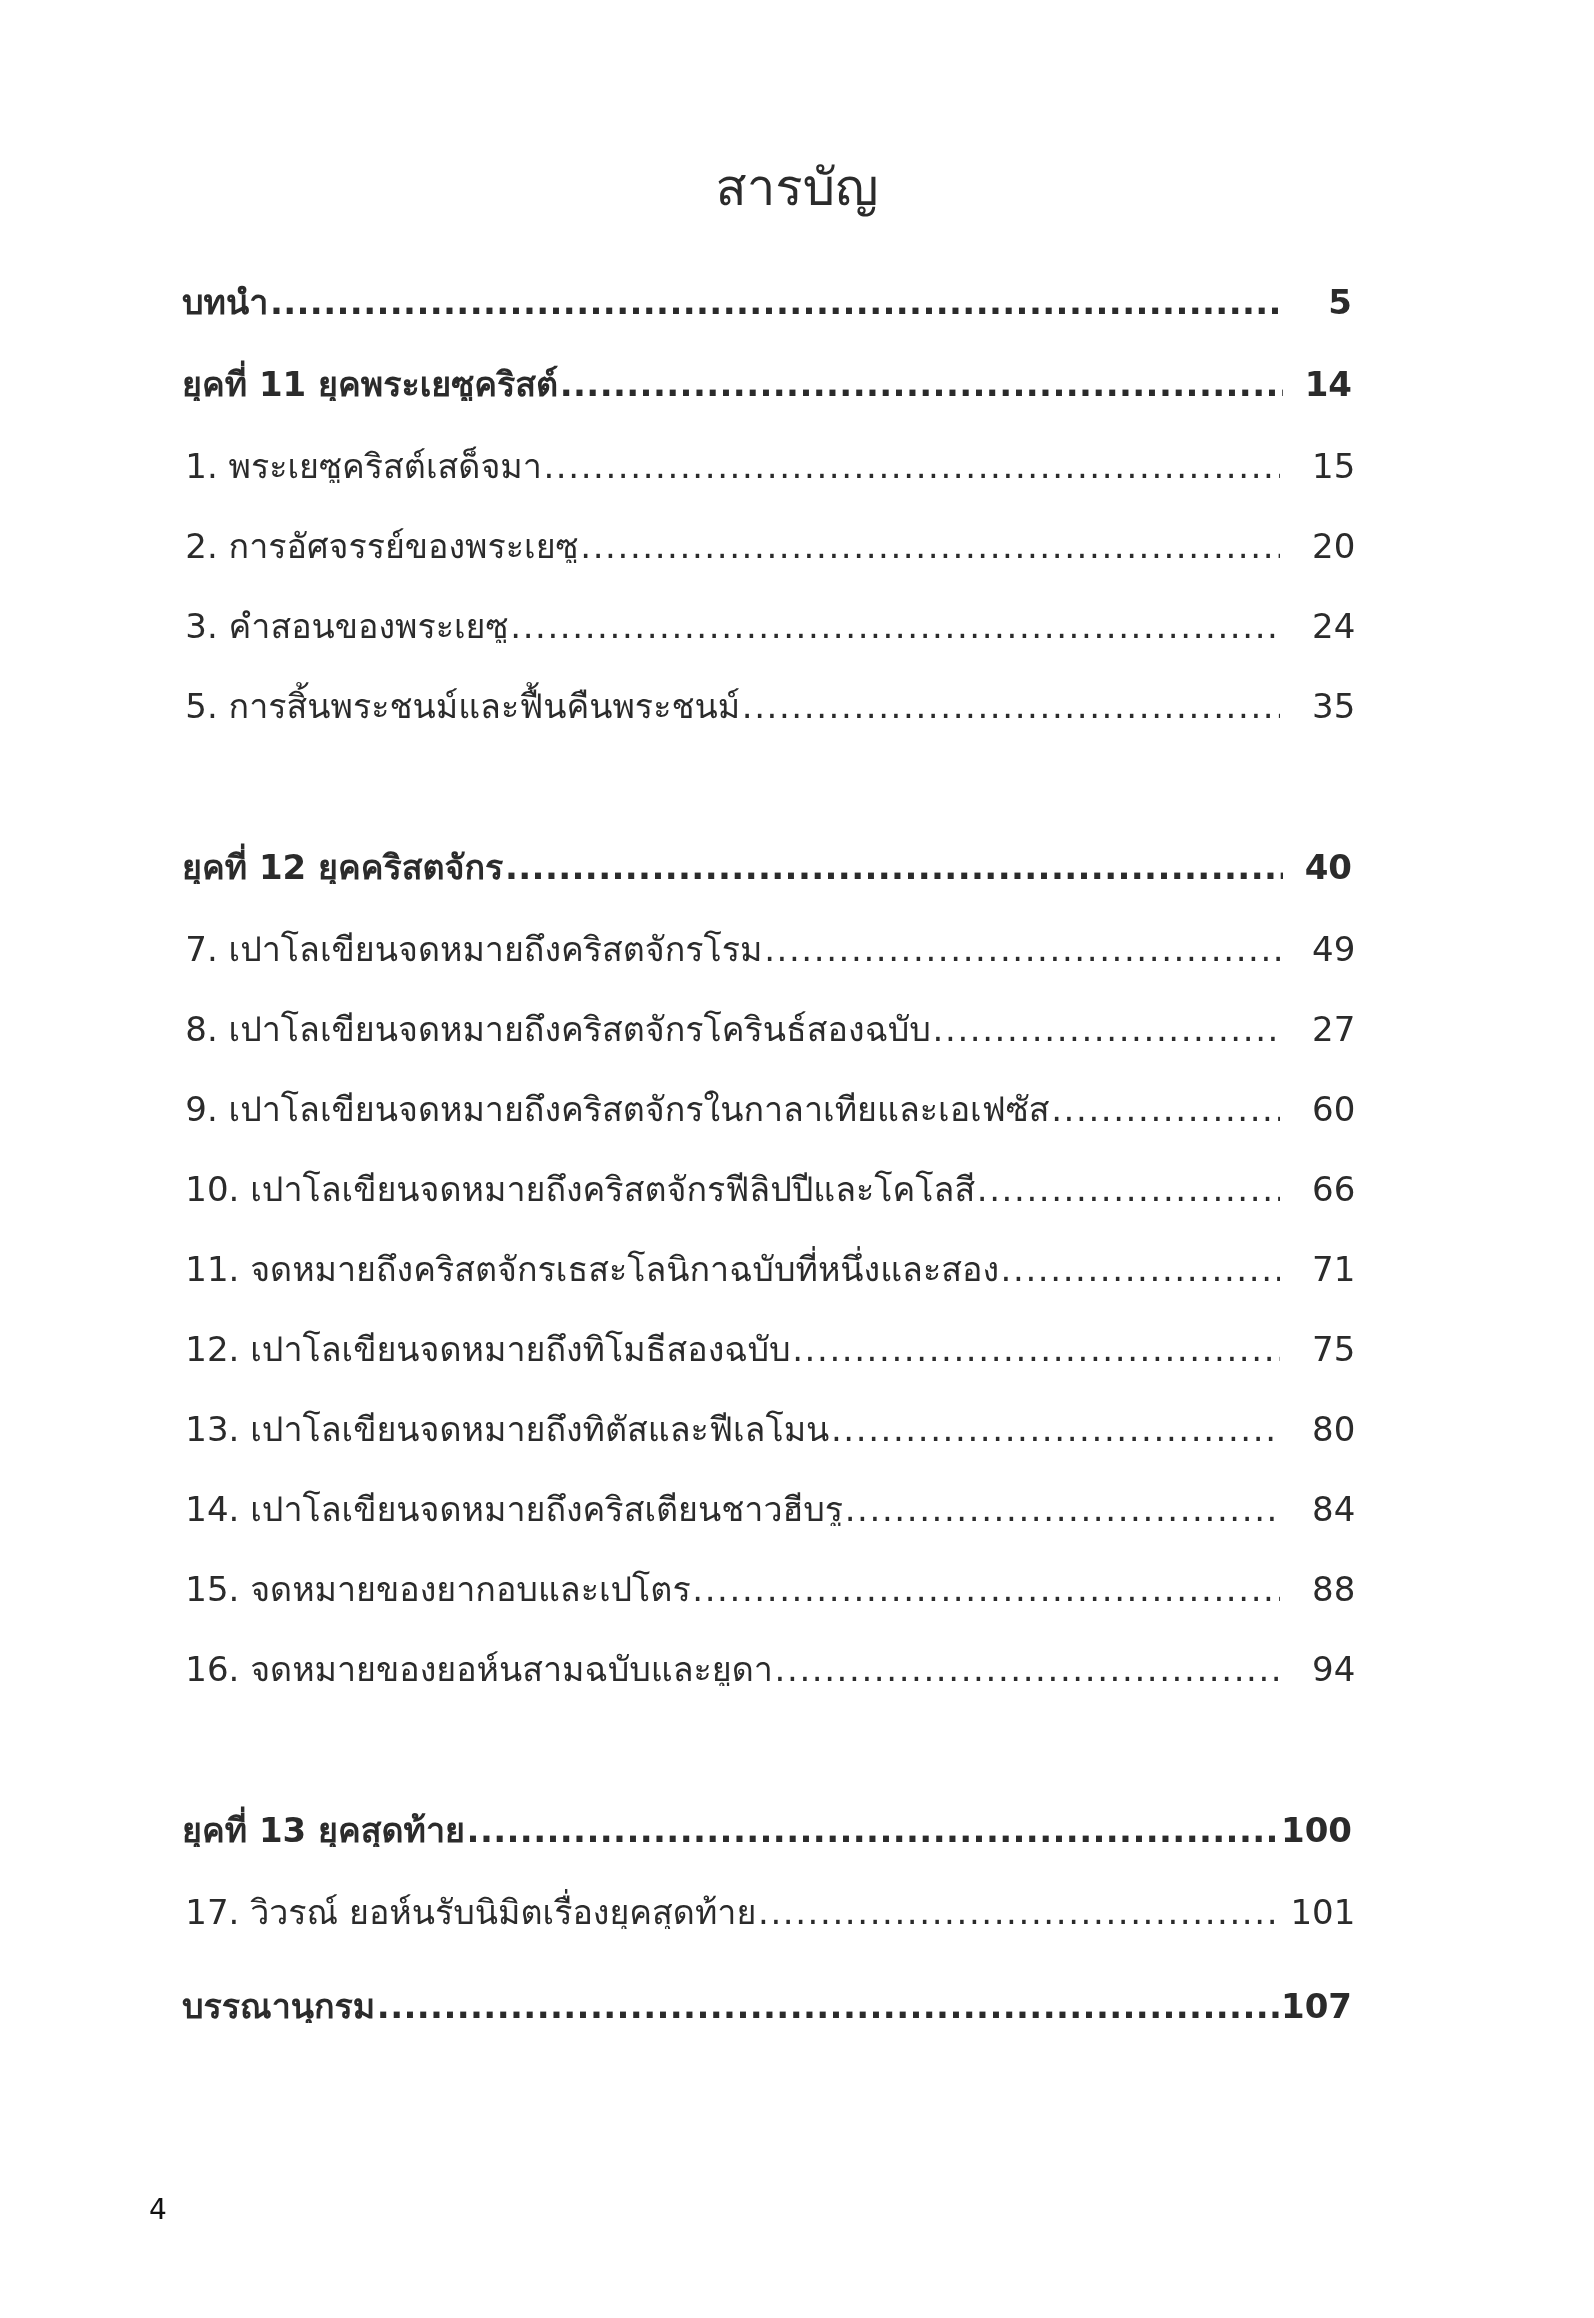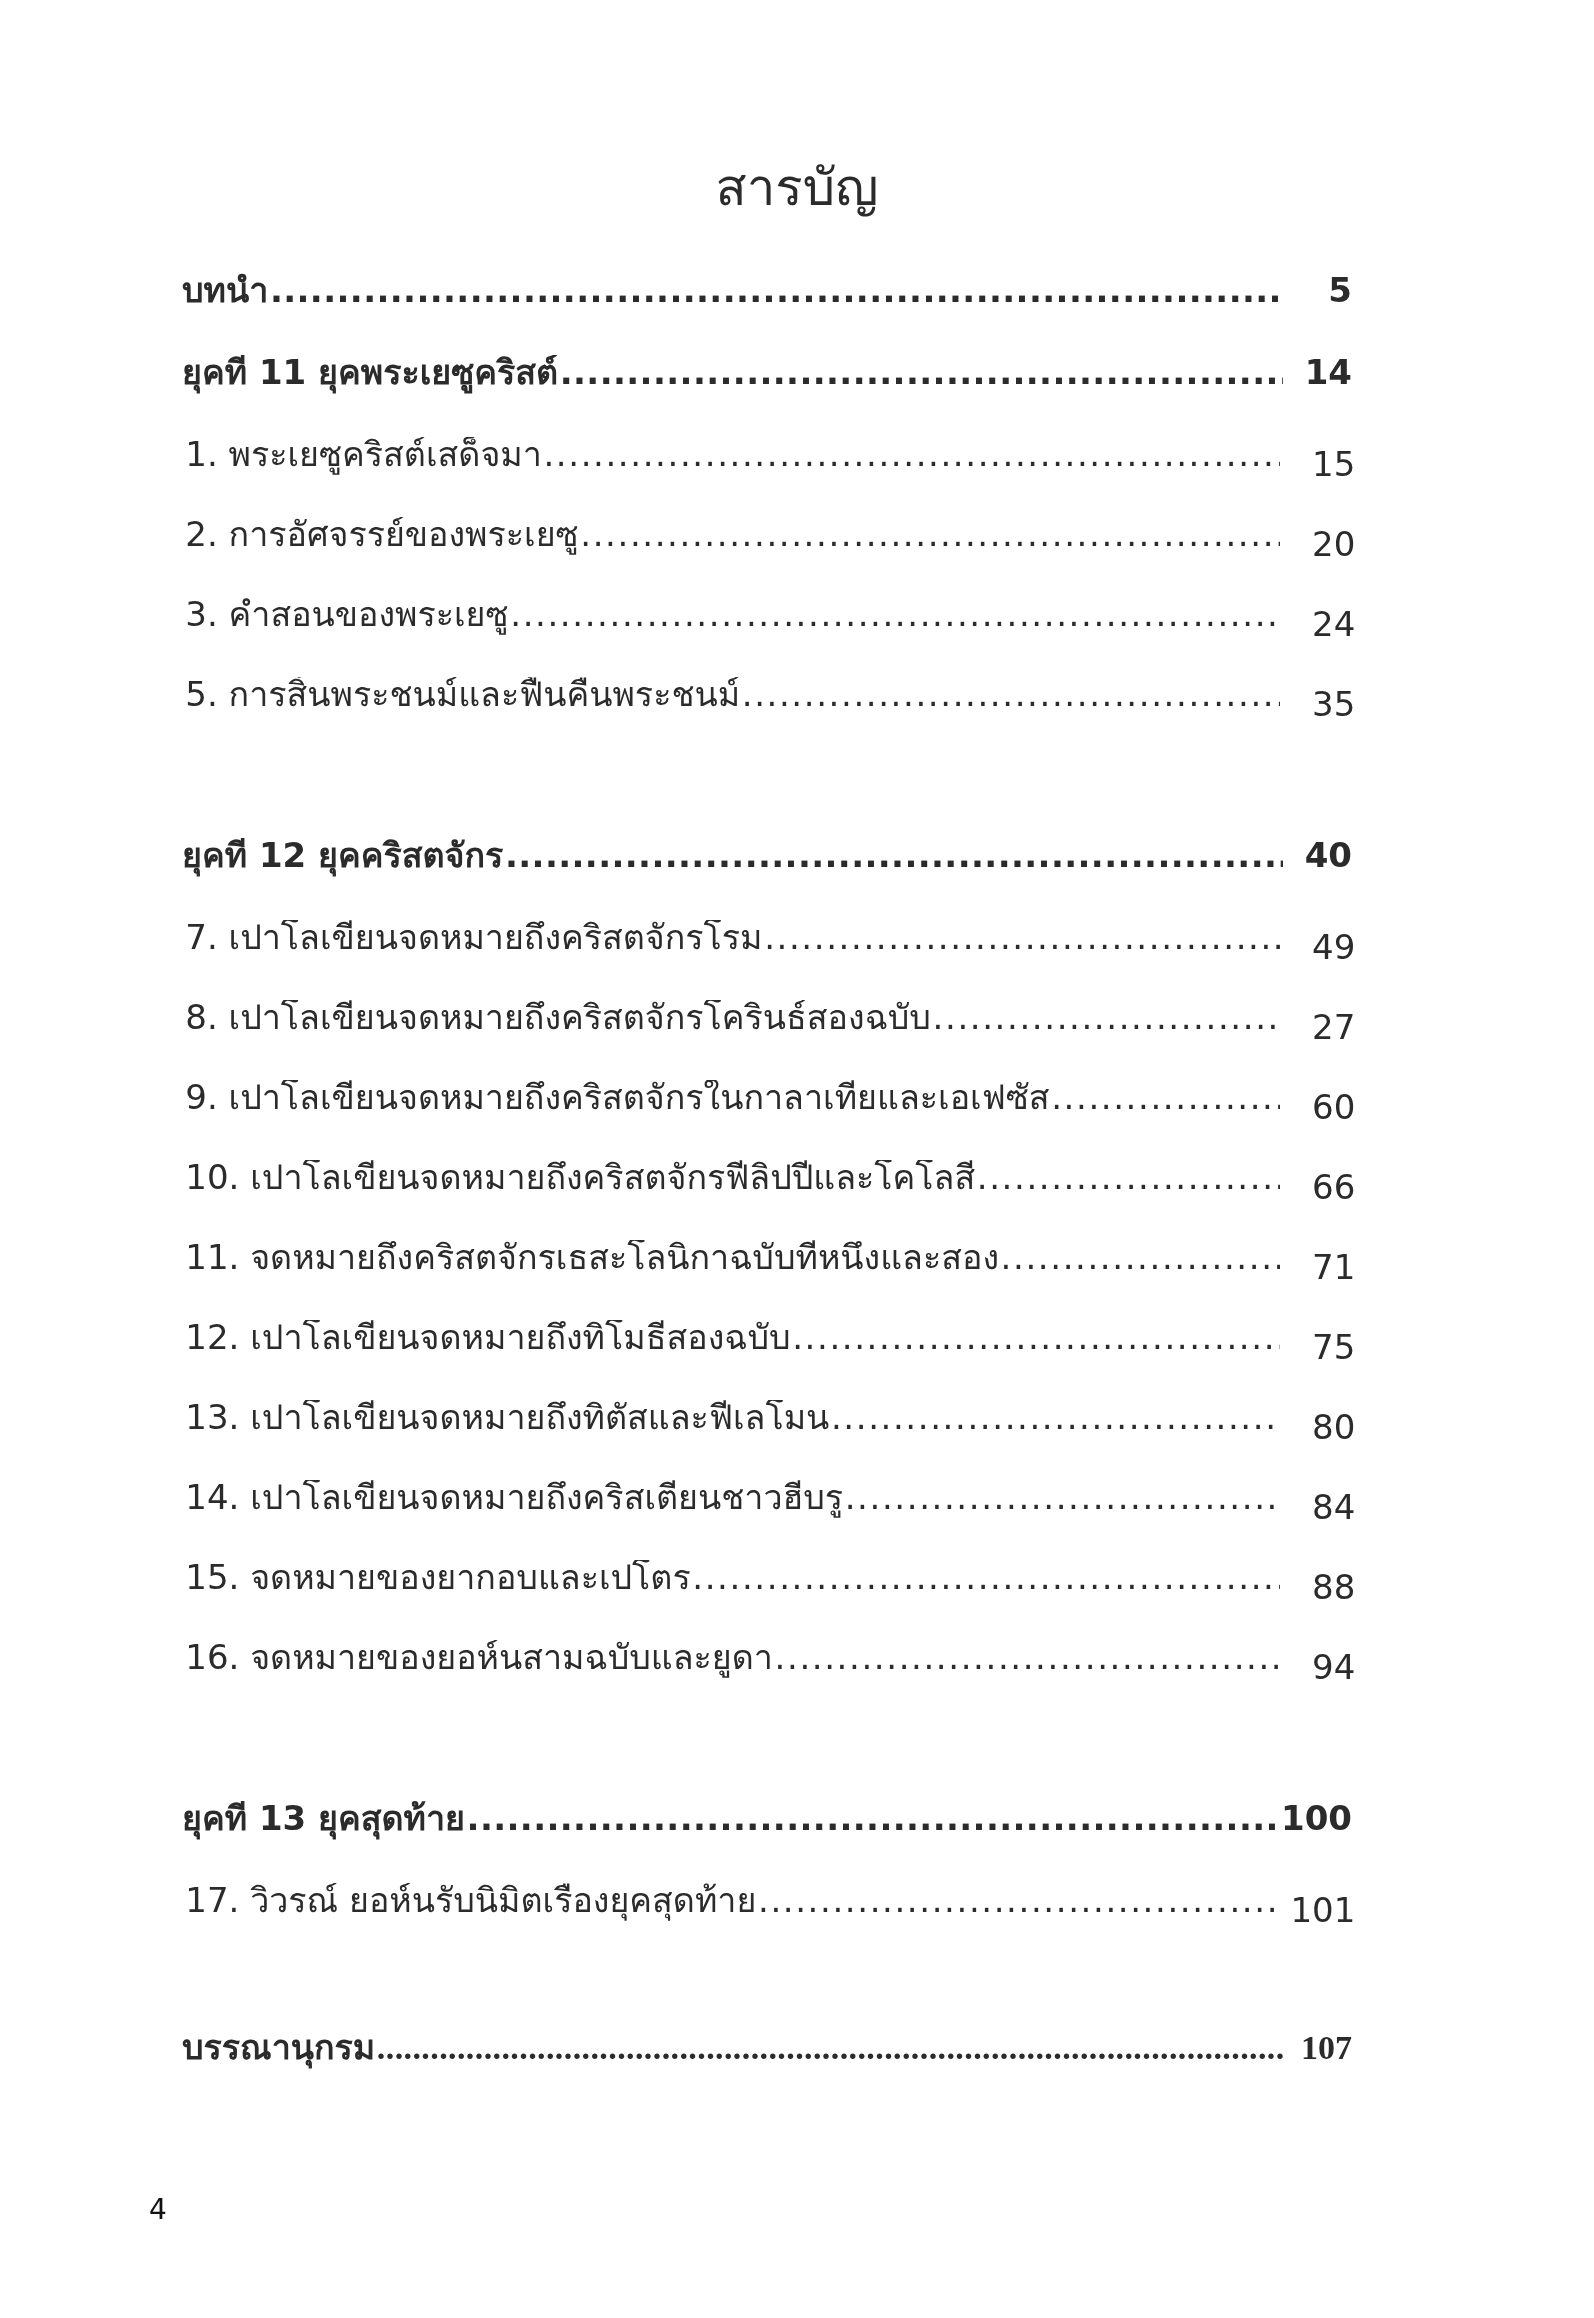--- a/index.html
+++ b/index.html
@@ -37,35 +37,35 @@
   
   .toc-body {
     position: absolute;
     top: 273px;
     left: 182px;
     width: 1170px;
   }
 
   .toc-row {
     display: flex;
-    align-items: flex-start;
+    align-items: flex-end;
     width: 100%;
     font-size: 34px;
     line-height: 1.0;
     height: 46px;
     white-space: nowrap;
     overflow: hidden;
   }
 
   
   .toc-row + .toc-row { margin-top: 34px; }
   
   .toc-row.section + .toc-row { margin-top: 36px; }
   .toc-row.gap-before { margin-top: 115px; }
-  .toc-row.gap-before-lg { margin-top: 102px; font-family: Liberation Serif, serif; }
+  .toc-row.gap-before-lg { margin-top: 48px; }
 
   .toc-row .label {
     flex: 0 0 auto;
     padding-right: 1.6px;
   }
 
   .toc-row .leader {
     flex: 1 1 auto;
     overflow: hidden;
     position: relative;

